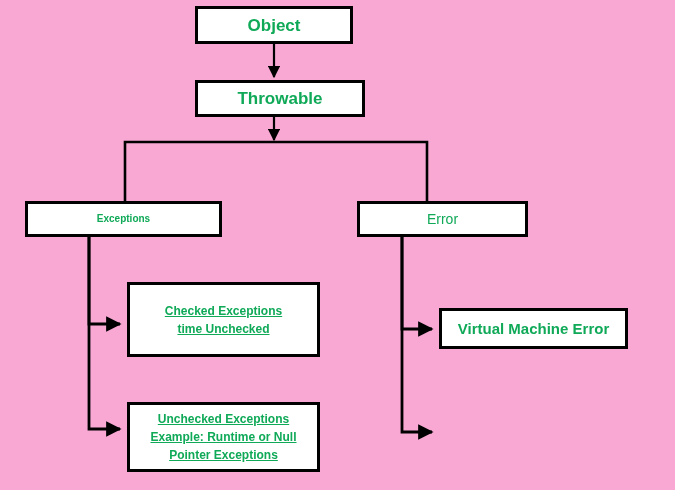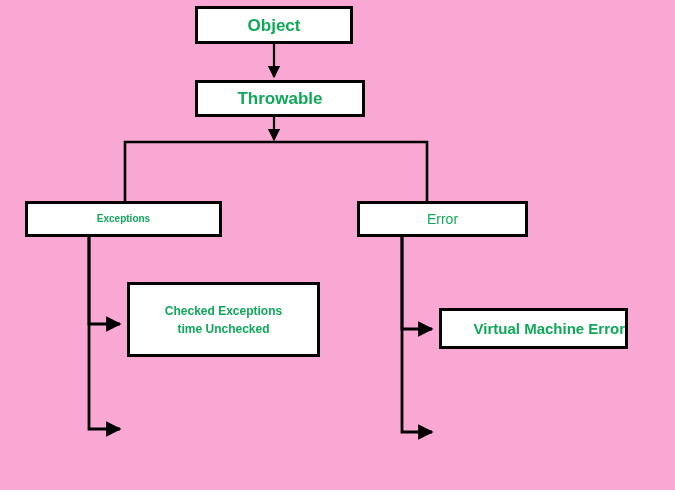--- a/index.html
+++ b/index.html
@@ -44,25 +44,25 @@
     white-space: nowrap;
   }
 
   
   #node-object        { left: 195px; top:   6px; width: 158px; height: 38px; font-size: 17px; }
   #node-throwable     { left: 195px; top:  80px; width: 170px; height: 37px; font-size: 17px; }
   #node-exceptions    { left:  25px; top: 201px; width: 197px; height: 36px; font-size: 10px; }
   #node-error         { left: 341px; top: 201px; width: 171px; height: 36px; font-size: 14px; font-weight: normal; margin-left: 16px; }
   #node-checked       { left: 127px; top: 282px; width: 193px; height: 75px; font-size: 12px; }
   #node-unchecked     { left: 127px; top: 402px; width: 193px; height: 70px; font-size: 12px; }
-  #node-vm-error      { left: 439px; top: 308px; width: 189px; height: 41px; font-size: 15px; align-items: flex-end; }
+  #node-vm-error      { left: 439px; top: 308px; width: 189px; height: 41px; font-size: 15px; }
   #node-assertion     { left: 439px; top: 412px; width: 213px; height: 40px; font-size: 15px; }
 
   #node-checked .line,
-  #node-unchecked .line { margin: 3px 16px; }
+  #node-unchecked .line { margin: 3px 16px; text-decoration: underline; }
 </style>
 </head>
 <body>
 
 <div id="diagram-canvas">
 
   <svg id="edge-layer" viewBox="0 0 675 490" width="675" height="490" xmlns="http://www.w3.org/2000/svg">
     <defs>
       <marker id="arrowhead" viewBox="0 0 10 10" refX="9" refY="5" markerWidth="5.5" markerHeight="5.5" orient="auto-start-reverse">
         <path d="M 0 0 L 10 5 L 0 10 z" fill="#000000"></path>
@@ -99,19 +99,24 @@
 
   <div class="node" id="node-error">
     <span class="line">Error</span>
   </div>
 
   <div class="node" id="node-checked">
     <span class="line">Checked Exceptions</span>
     <span class="line">time Unchecked</span>
   </div>
 
+  <div class="node" id="node-unchecked">
+    <span class="line">Unchecked Exceptions</span>
+    <span class="line">Example: Runtime or Null</span>
+    <span class="line">Pointer Exceptions</span>
+  </div>
 
   <div class="node" id="node-vm-error">
     <span class="line">Virtual Machine Error</span>
   </div>
 
 
 </div>
 
 </body></html>

